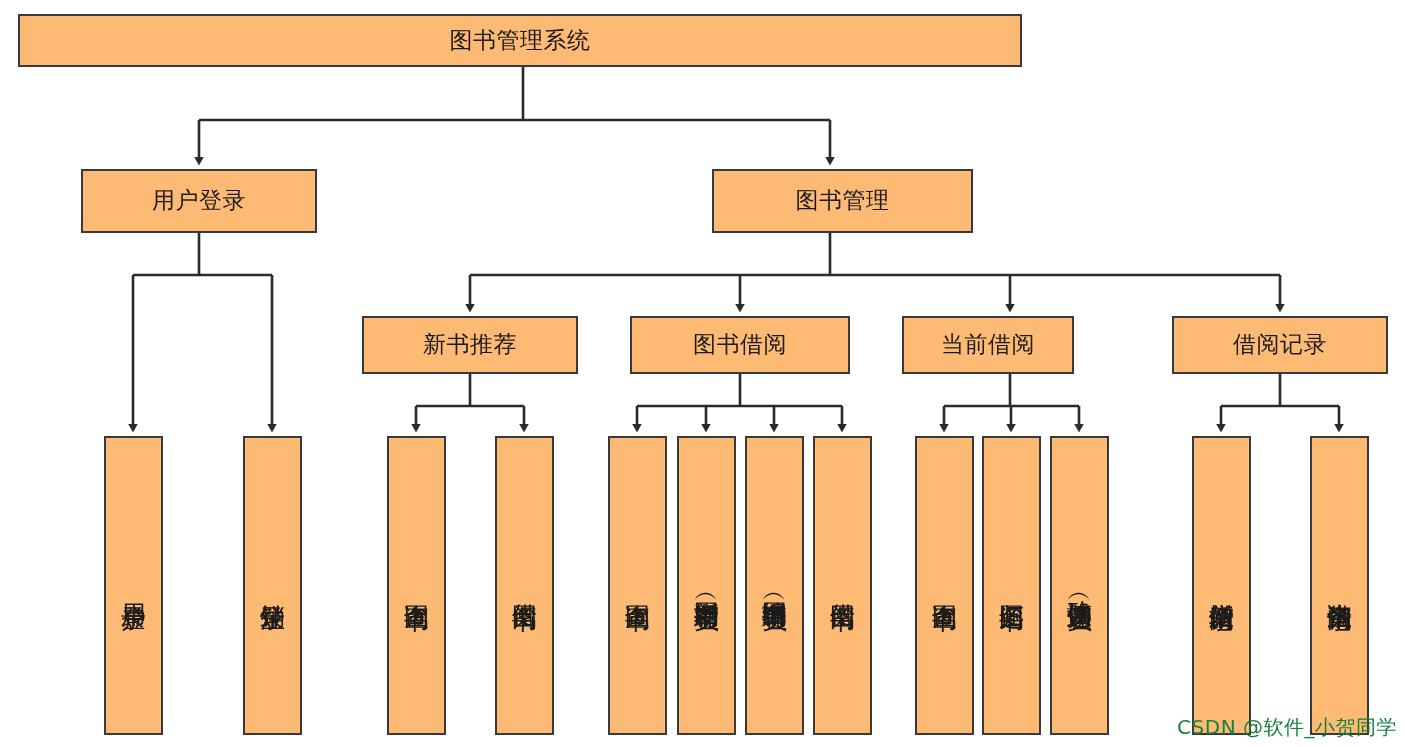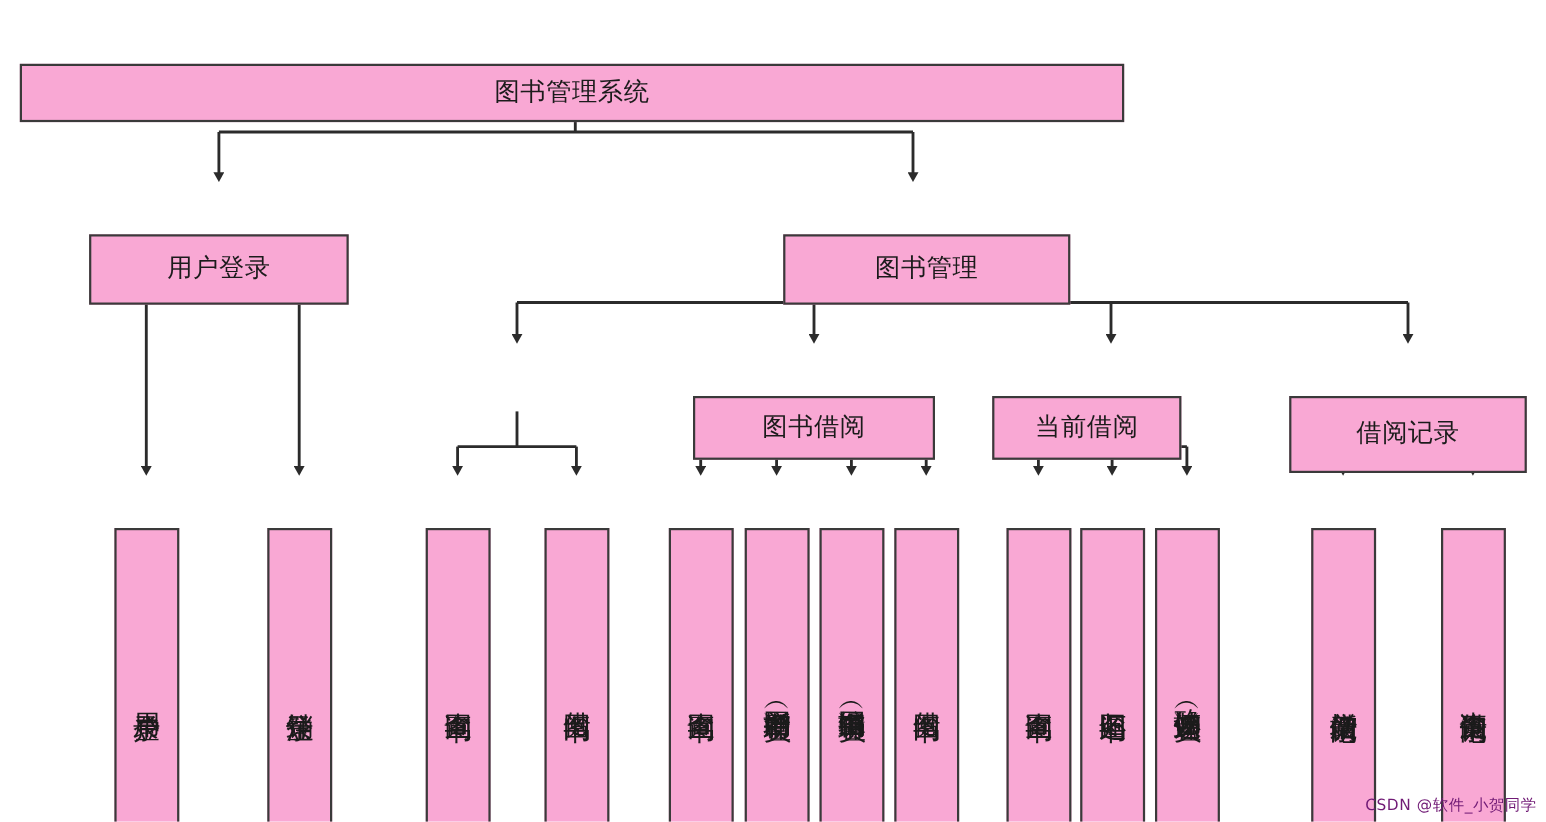--- a/index.html
+++ b/index.html
@@ -22,27 +22,26 @@
     position: absolute;
     left: 0;
     top: 0;
     width: 1405px;
     height: 747px;
     pointer-events: none;
   }
   .node {
     position: absolute;
     box-sizing: border-box;
-    background: #f9a8d4;
+    background: #fdba74;
     border: 2px solid #3a3a3a;
     display: flex;
     align-items: center;
     justify-content: center;
     color: #1b1b1b;
-    margin-top: 44px;
   }
   .node .label {
     display: block;
     text-align: center;
     line-height: 1.18;
     letter-spacing: 0.5px;
   }
   .node.horiz .label {
     font-size: 23px;
   }
@@ -60,22 +59,22 @@
     font-size: 25px;
     line-height: 1.08;
     letter-spacing: 1px;
     white-space: nowrap;
     text-align: start;
   }
   #watermark {
     position: absolute;
     right: 8px;
     bottom: 6px;
-    font-size: 14px;
-    color: #701a75;
+    font-size: 20px;
+    color: #15803d;
     letter-spacing: 0.5px;
     white-space: nowrap;
     pointer-events: none;
   }
 </style>
 </head>
 <body>
 
 <div id="canvas">
 
@@ -134,27 +133,30 @@
     <span class="label">图书管理系统</span>
   </div>
 
   <div class="node horiz" style="left:81px; top:169px; width:236px; height:64px;">
     <span class="label">用户登录</span>
   </div>
   <div class="node horiz" style="left:712px; top:169px; width:261px; height:64px;">
     <span class="label">图书管理</span>
   </div>
 
+  <div class="node horiz" style="left:362px; top:316px; width:216px; height:58px;">
+    <span class="label">新书推荐</span>
+  </div>
   <div class="node horiz" style="left:630px; top:316px; width:220px; height:58px;justify-content:center;">
     <span class="label">图书借阅</span>
   </div>
   <div class="node horiz" style="left:902px; top:316px; width:172px; height:58px;">
     <span class="label">当前借阅</span>
   </div>
-  <div class="node horiz" style="left:1172px; top:316px; width:216px; height:70px;">
+  <div class="node horiz" style="left:1172px; top:316px; width:216px; height:58px;">
     <span class="label">借阅记录</span>
   </div>
 
   <div class="node vert" style="left:104px; top:436px; width:59px; height:299px;">
     <span class="label">用户登录</span>
   </div>
   <div class="node vert" style="left:243px; top:436px; width:59px; height:299px;">
     <span class="label">注销登录</span>
   </div>
 

